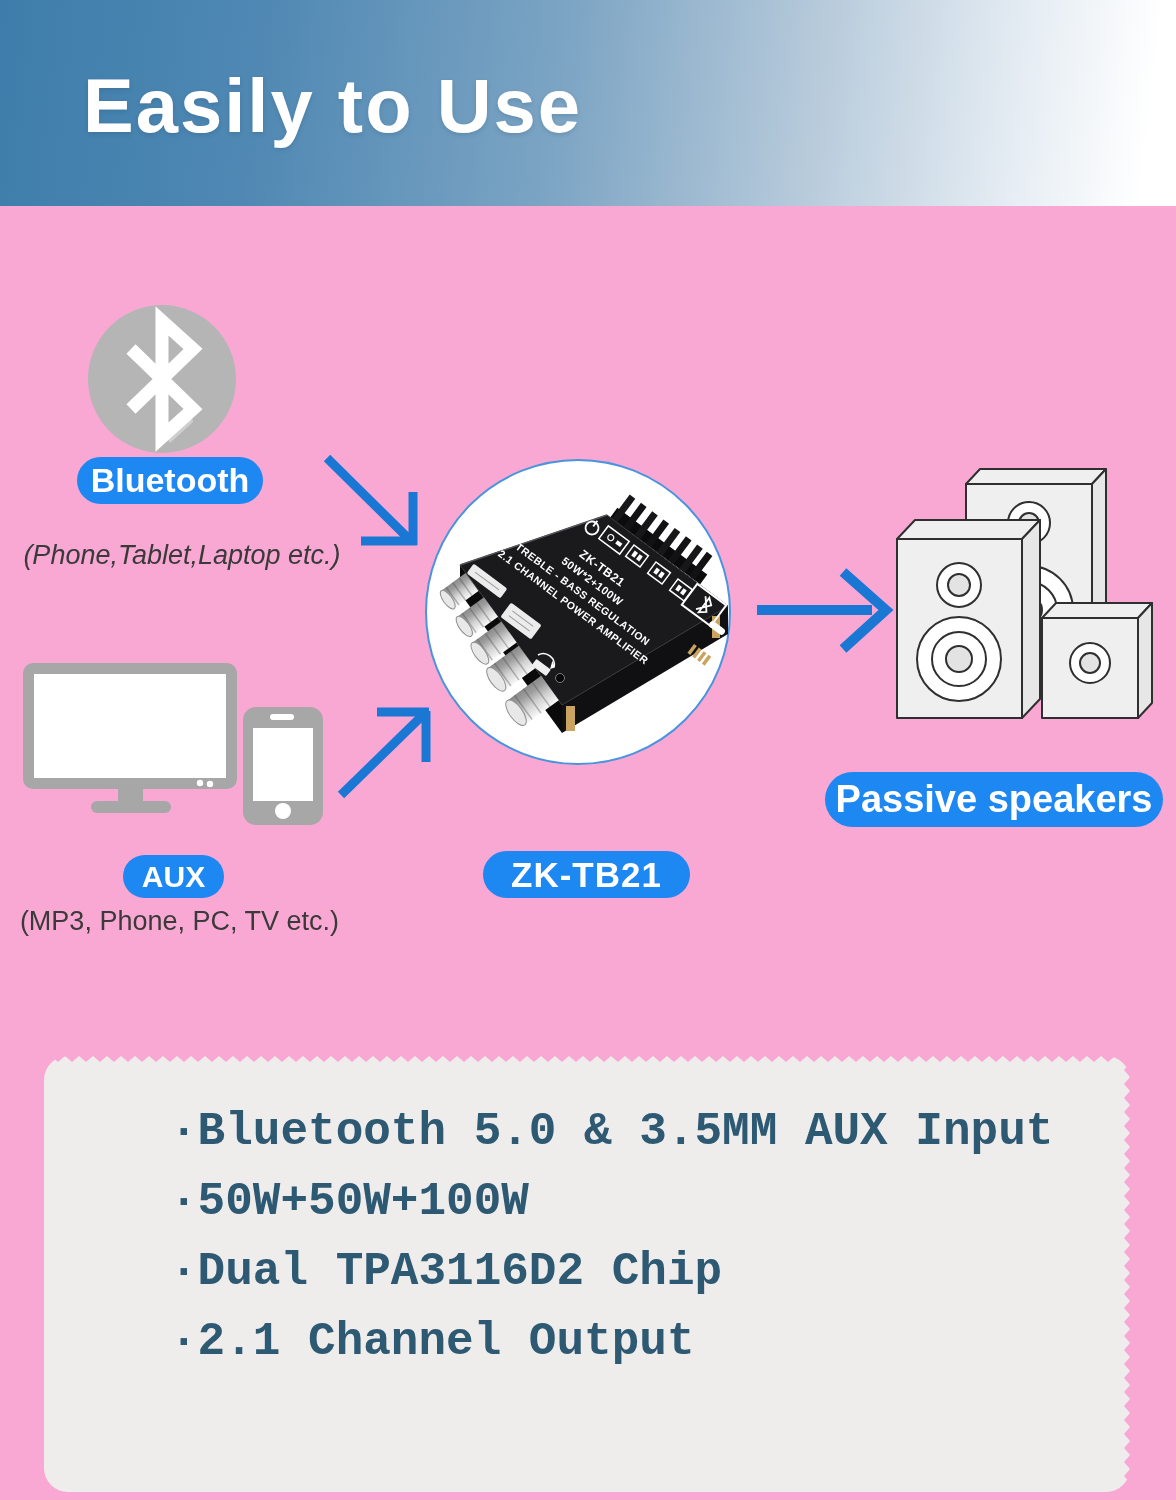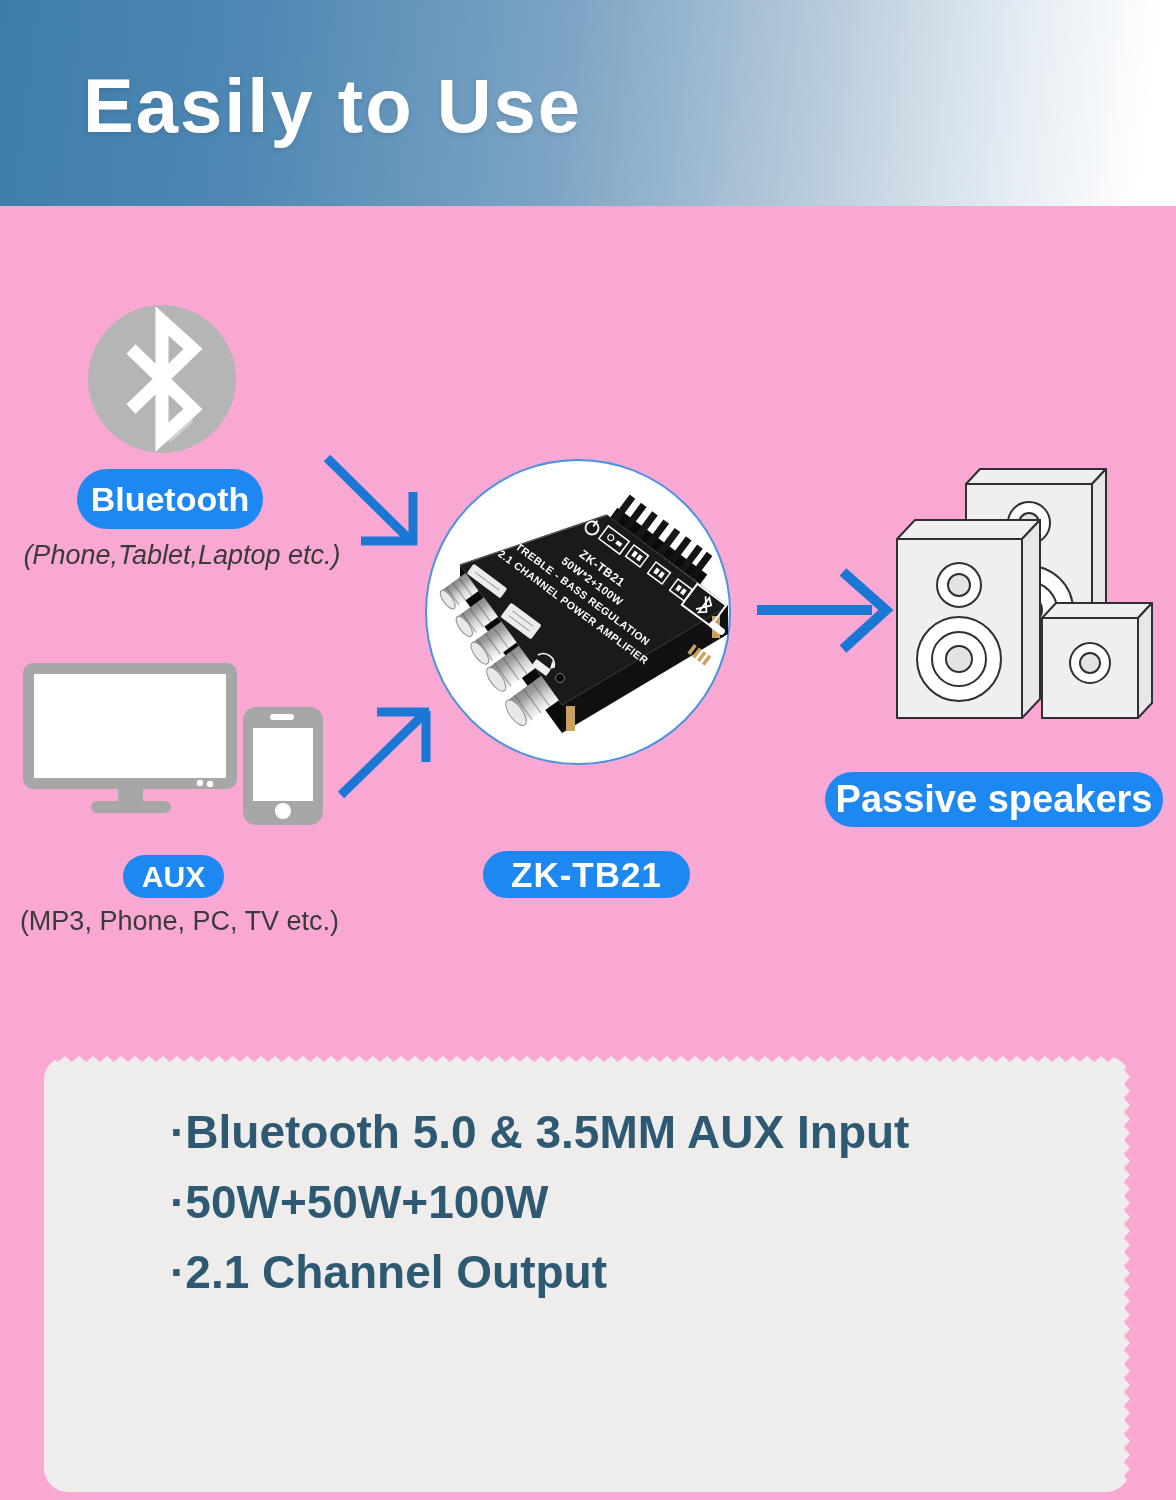--- a/index.html
+++ b/index.html
@@ -7,35 +7,35 @@
         font-family:"Liberation Sans",sans-serif;background:#f9a8d4;}
   
   .banner{position:absolute;left:0;top:0;width:1176px;height:206px;
           background:linear-gradient(97deg,#3e7dab 0%,#4f88b3 22%,#7da5c4 48%,#b5c9da 68%,#e3ebf2 85%,#ffffff 97%);}
   .banner h1{position:absolute;left:83px;top:62px;margin:0;color:#ffffff;
              font-size:76px;font-weight:bold;letter-spacing:2px;
              text-shadow:0 2px 4px rgba(30,60,90,.18);}
   
   .pill{position:absolute;display:flex;align-items:center;justify-content:center;
         background:#1d87f2;color:#fff;font-weight:bold;border-radius:999px;white-space:nowrap;}
-  .pill-bluetooth{left:77px;top:469px;width:186px;height:60px;font-size:34px;}
+  .pill-bluetooth{left:77px;top:457px;width:186px;height:47px;font-size:34px;}
   .pill-aux{left:123px;top:855px;width:101px;height:43px;font-size:30px;}
   .pill-zk{left:483px;top:851px;width:207px;height:47px;font-size:35px;letter-spacing:1px;}
   .pill-speakers{left:825px;top:772px;width:338px;height:55px;font-size:38px;}
   
   .caption{position:absolute;color:#3a3a3a;font-size:27px;text-align:center;white-space:nowrap;}
   .caption-bt{left:17px;top:540px;width:330px;font-style:italic;}
   .caption-aux{left:9px;top:906px;width:330px;text-align:right;}
   
   .art{position:absolute;left:0;top:0;width:1176px;height:1500px;}
   
   .cloth{position:absolute;left:44px;top:1056px;width:1086px;height:436px;
          background:#efedec;border-radius:24px;}
   .features{position:absolute;left:170px;top:1097px;margin:0;padding:0;list-style:none;}
-  .features li{height:70px;line-height:70px;font-family:Liberation Sans, sans-serif;
+  .features li{height:70px;line-height:70px;font-family:Liberation Mono, monospace;
                font-weight:bold;font-size:46px;color:#2e5973;white-space:nowrap;}
 </style>
 </head>
 <body>
 
 <div class="page">
 
   <header class="banner">
     <h1>Easily to Use</h1>
   </header>
@@ -248,16 +248,17 @@
   </div>
 
   <div class="pill pill-speakers">
     <span>Passive speakers</span>
   </div>
 
   <div class="cloth" style="clip-path: polygon(0px 6px, 7px 0px, 14px 6px, 21px 0px, 28px 6px, 35px 0px, 42px 6px, 49px 0px, 56px 6px, 63px 0px, 70px 6px, 77px 0px, 84px 6px, 91px 0px, 98px 6px, 105px 0px, 112px 6px, 119px 0px, 126px 6px, 133px 0px, 140px 6px, 147px 0px, 154px 6px, 161px 0px, 168px 6px, 175px 0px, 182px 6px, 189px 0px, 196px 6px, 203px 0px, 210px 6px, 217px 0px, 224px 6px, 231px 0px, 238px 6px, 245px 0px, 252px 6px, 259px 0px, 266px 6px, 273px 0px, 280px 6px, 287px 0px, 294px 6px, 301px 0px, 308px 6px, 315px 0px, 322px 6px, 329px 0px, 336px 6px, 343px 0px, 350px 6px, 357px 0px, 364px 6px, 371px 0px, 378px 6px, 385px 0px, 392px 6px, 399px 0px, 406px 6px, 413px 0px, 420px 6px, 427px 0px, 434px 6px, 441px 0px, 448px 6px, 455px 0px, 462px 6px, 469px 0px, 476px 6px, 483px 0px, 490px 6px, 497px 0px, 504px 6px, 511px 0px, 518px 6px, 525px 0px, 532px 6px, 539px 0px, 546px 6px, 553px 0px, 560px 6px, 567px 0px, 574px 6px, 581px 0px, 588px 6px, 595px 0px, 602px 6px, 609px 0px, 616px 6px, 623px 0px, 630px 6px, 637px 0px, 644px 6px, 651px 0px, 658px 6px, 665px 0px, 672px 6px, 679px 0px, 686px 6px, 693px 0px, 700px 6px, 707px 0px, 714px 6px, 721px 0px, 728px 6px, 735px 0px, 742px 6px, 749px 0px, 756px 6px, 763px 0px, 770px 6px, 777px 0px, 784px 6px, 791px 0px, 798px 6px, 805px 0px, 812px 6px, 819px 0px, 826px 6px, 833px 0px, 840px 6px, 847px 0px, 854px 6px, 861px 0px, 868px 6px, 875px 0px, 882px 6px, 889px 0px, 896px 6px, 903px 0px, 910px 6px, 917px 0px, 924px 6px, 931px 0px, 938px 6px, 945px 0px, 952px 6px, 959px 0px, 966px 6px, 973px 0px, 980px 6px, 987px 0px, 994px 6px, 1001px 0px, 1008px 6px, 1015px 0px, 1022px 6px, 1029px 0px, 1036px 6px, 1043px 0px, 1050px 6px, 1057px 0px, 1064px 6px, 1071px 0px, 1078px 6px, 1085px 0px, 1080px 0px, 1086px 7px, 1080px 14px, 1086px 21px, 1080px 28px, 1086px 35px, 1080px 42px, 1086px 49px, 1080px 56px, 1086px 63px, 1080px 70px, 1086px 77px, 1080px 84px, 1086px 91px, 1080px 98px, 1086px 105px, 1080px 112px, 1086px 119px, 1080px 126px, 1086px 133px, 1080px 140px, 1086px 147px, 1080px 154px, 1086px 161px, 1080px 168px, 1086px 175px, 1080px 182px, 1086px 189px, 1080px 196px, 1086px 203px, 1080px 210px, 1086px 217px, 1080px 224px, 1086px 231px, 1080px 238px, 1086px 245px, 1080px 252px, 1086px 259px, 1080px 266px, 1086px 273px, 1080px 280px, 1086px 287px, 1080px 294px, 1086px 301px, 1080px 308px, 1086px 315px, 1080px 322px, 1086px 329px, 1080px 336px, 1086px 343px, 1080px 350px, 1086px 357px, 1080px 364px, 1086px 371px, 1080px 378px, 1086px 385px, 1080px 392px, 1086px 399px, 1080px 406px, 1086px 413px, 1080px 420px, 1086px 427px, 1080px 434px, 1086px 436px, 1079px 436px, 1072px 436px, 1065px 436px, 1058px 436px, 1051px 436px, 1044px 436px, 1037px 436px, 1030px 436px, 1023px 436px, 1016px 436px, 1009px 436px, 1002px 436px, 995px 436px, 988px 436px, 981px 436px, 974px 436px, 967px 436px, 960px 436px, 953px 436px, 946px 436px, 939px 436px, 932px 436px, 925px 436px, 918px 436px, 911px 436px, 904px 436px, 897px 436px, 890px 436px, 883px 436px, 876px 436px, 869px 436px, 862px 436px, 855px 436px, 848px 436px, 841px 436px, 834px 436px, 827px 436px, 820px 436px, 813px 436px, 806px 436px, 799px 436px, 792px 436px, 785px 436px, 778px 436px, 771px 436px, 764px 436px, 757px 436px, 750px 436px, 743px 436px, 736px 436px, 729px 436px, 722px 436px, 715px 436px, 708px 436px, 701px 436px, 694px 436px, 687px 436px, 680px 436px, 673px 436px, 666px 436px, 659px 436px, 652px 436px, 645px 436px, 638px 436px, 631px 436px, 624px 436px, 617px 436px, 610px 436px, 603px 436px, 596px 436px, 589px 436px, 582px 436px, 575px 436px, 568px 436px, 561px 436px, 554px 436px, 547px 436px, 540px 436px, 533px 436px, 526px 436px, 519px 436px, 512px 436px, 505px 436px, 498px 436px, 491px 436px, 484px 436px, 477px 436px, 470px 436px, 463px 436px, 456px 436px, 449px 436px, 442px 436px, 435px 436px, 428px 436px, 421px 436px, 414px 436px, 407px 436px, 400px 436px, 393px 436px, 386px 436px, 379px 436px, 372px 436px, 365px 436px, 358px 436px, 351px 436px, 344px 436px, 337px 436px, 330px 436px, 323px 436px, 316px 436px, 309px 436px, 302px 436px, 295px 436px, 288px 436px, 281px 436px, 274px 436px, 267px 436px, 260px 436px, 253px 436px, 246px 436px, 239px 436px, 232px 436px, 225px 436px, 218px 436px, 211px 436px, 204px 436px, 197px 436px, 190px 436px, 183px 436px, 176px 436px, 169px 436px, 162px 436px, 155px 436px, 148px 436px, 141px 436px, 134px 436px, 127px 436px, 120px 436px, 113px 436px, 106px 436px, 99px 436px, 92px 436px, 85px 436px, 78px 436px, 71px 436px, 64px 436px, 57px 436px, 50px 436px, 43px 436px, 36px 436px, 29px 436px, 22px 436px, 15px 436px, 8px 436px, 1px 436px, 0px 436px, 0px 429px, 0px 422px, 0px 415px, 0px 408px, 0px 401px, 0px 394px, 0px 387px, 0px 380px, 0px 373px, 0px 366px, 0px 359px, 0px 352px, 0px 345px, 0px 338px, 0px 331px, 0px 324px, 0px 317px, 0px 310px, 0px 303px, 0px 296px, 0px 289px, 0px 282px, 0px 275px, 0px 268px, 0px 261px, 0px 254px, 0px 247px, 0px 240px, 0px 233px, 0px 226px, 0px 219px, 0px 212px, 0px 205px, 0px 198px, 0px 191px, 0px 184px, 0px 177px, 0px 170px, 0px 163px, 0px 156px, 0px 149px, 0px 142px, 0px 135px, 0px 128px, 0px 121px, 0px 114px, 0px 107px, 0px 100px, 0px 93px, 0px 86px, 0px 79px, 0px 72px, 0px 65px, 0px 58px, 0px 51px, 0px 44px, 0px 37px, 0px 30px, 0px 23px, 0px 16px, 0px 9px, 0px 2px);"></div>
   <ul class="features">
     <li>·Bluetooth 5.0 &amp; 3.5MM AUX Input</li>
     <li>·50W+50W+100W</li>
+    <li>·Dual TPA3116D2 Chip</li>
     <li>·2.1 Channel Output</li>
   </ul>
 
 </div>
 
 </body></html>

